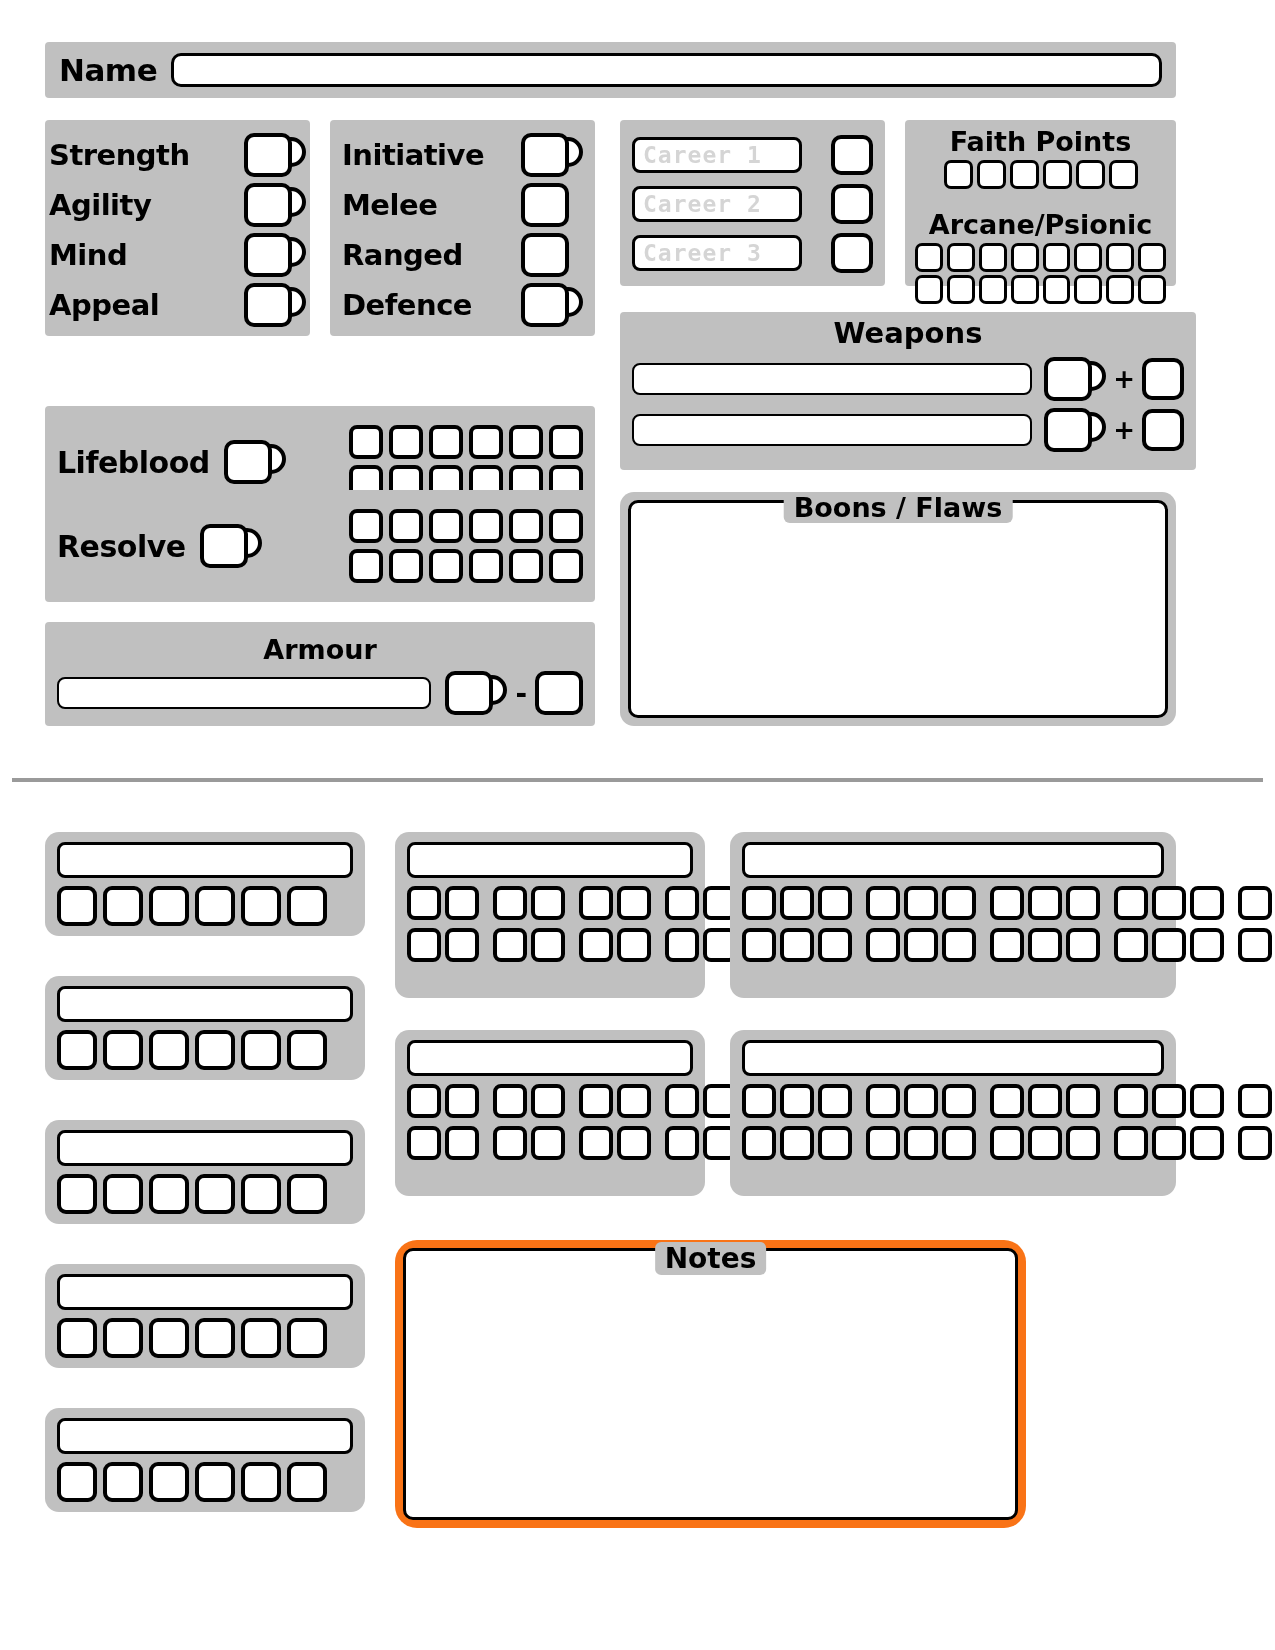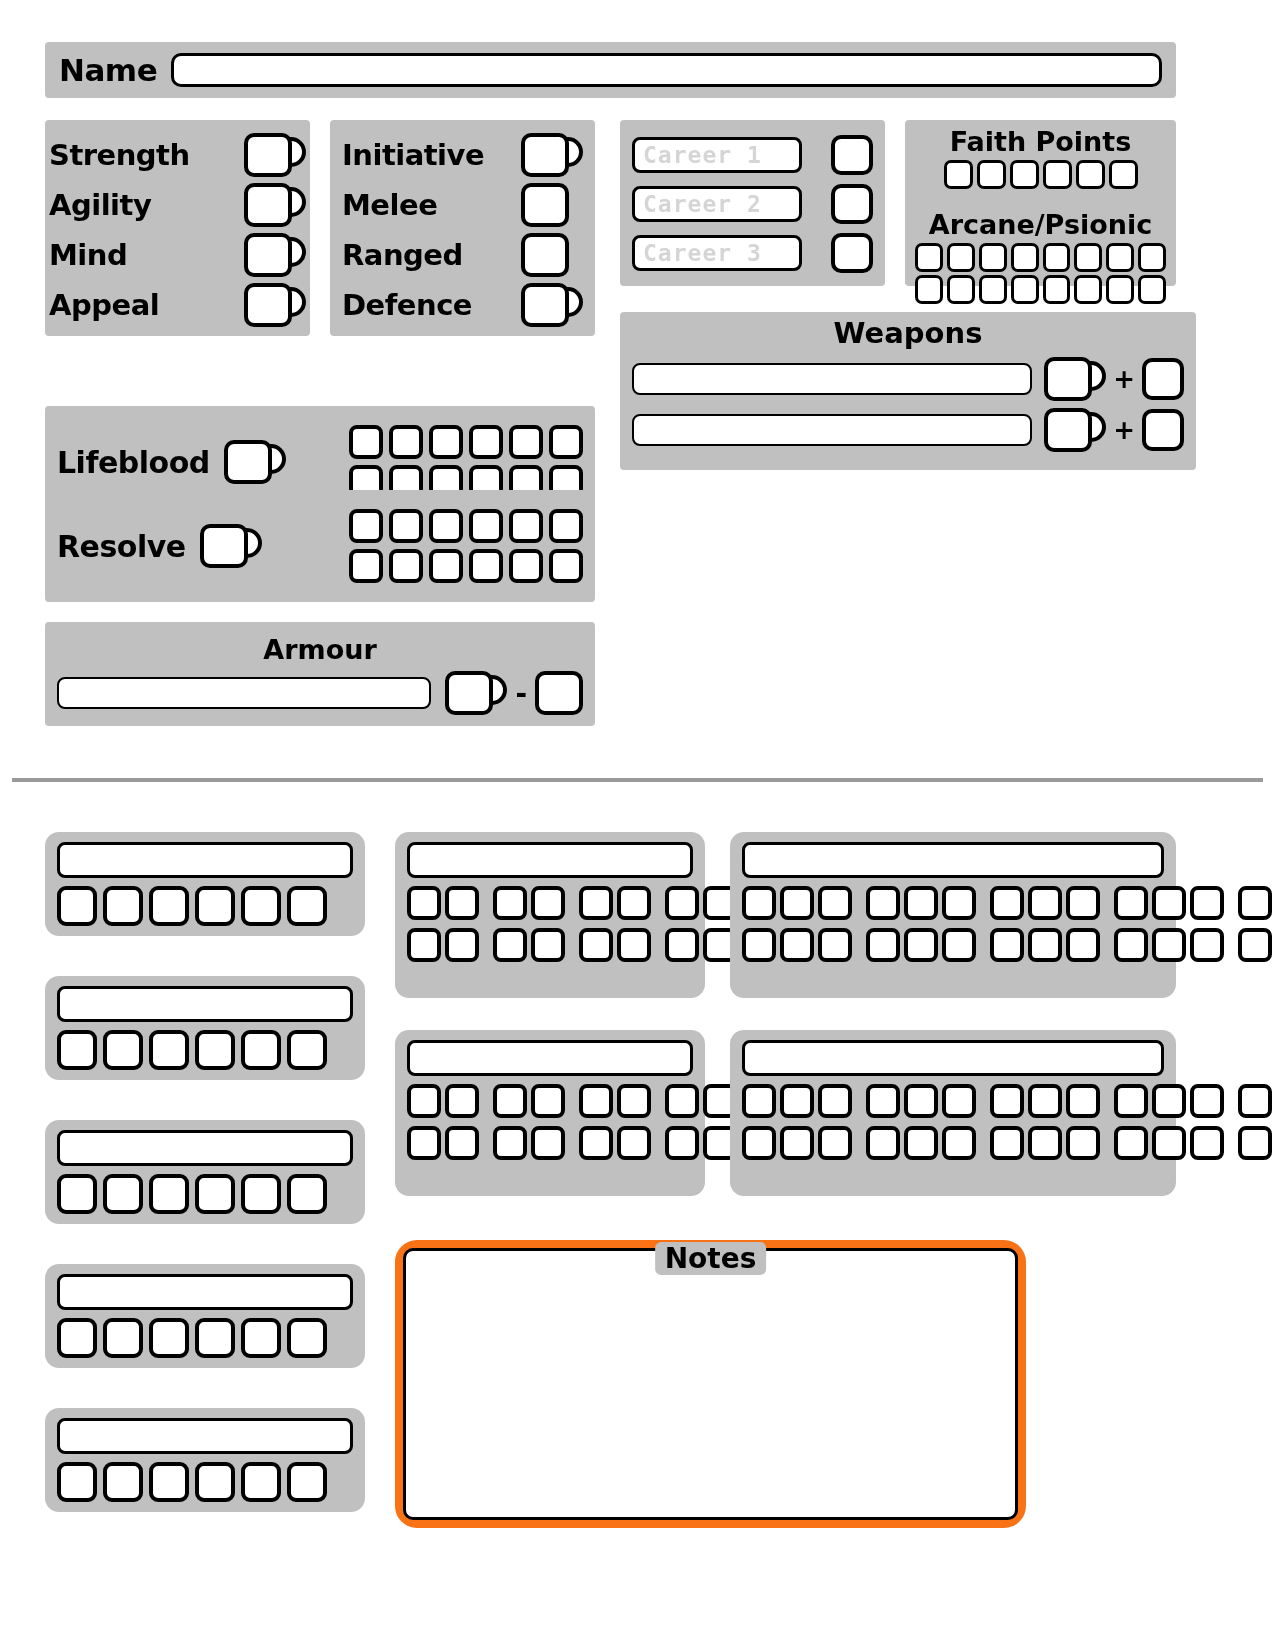--- a/index.html
+++ b/index.html
@@ -541,20 +541,24 @@
       <div class="plain-field"></div>
       <div class="stat">
         <div class="circ"></div>
         <div class="sq"></div>
       </div>
       <span class="plus">+</span>
       <div class="sq-only"></div>
     </div>
   </div>
 
+  <div id="boons-panel">
+    <div class="inner"></div>
+    <div class="section-title" id="boons-title">Boons / Flaws</div>
+  </div>
 
   <div id="divider"></div>
 
   <div class="gear g1" style="top:832px;">
     <div class="name-field"></div>
     <div class="row" id="g1r1">
         <div class="pip-lg"></div>
         <div class="pip-lg"></div>
         <div class="pip-lg"></div>
         <div class="pip-lg"></div>

